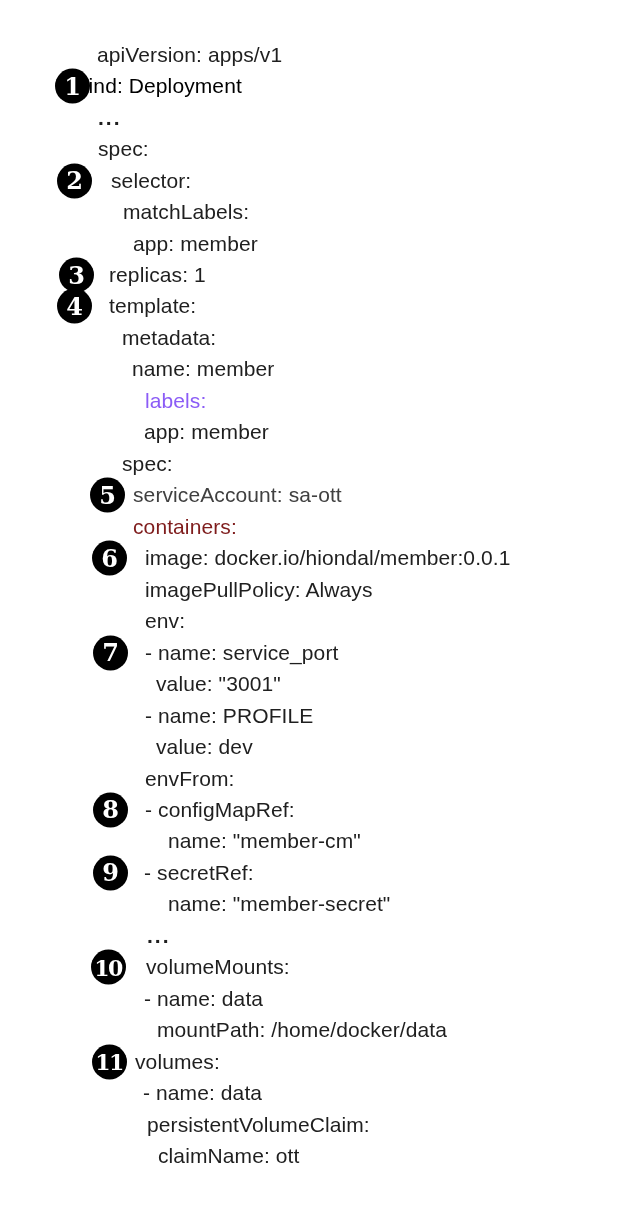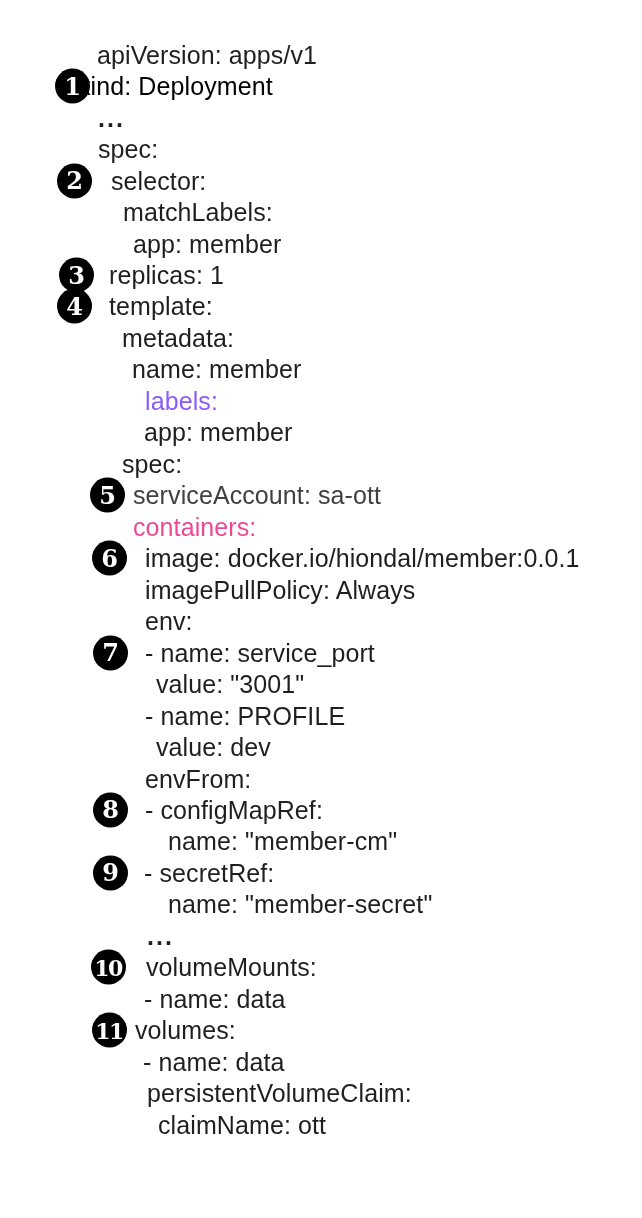--- a/index.html
+++ b/index.html
@@ -18,21 +18,21 @@
     width: 642px;
   }
   .line {
     position: relative;
     height: 31.47px;
   }
   .txt {
     position: absolute;
     top: 50%;
     transform: translateY(-50%);
-    font-size: 25px;
+    font-size: 21px;
     color: #1f1f1f;
     white-space: pre;
     letter-spacing: 0.1px;
   }
   .txt.dots { letter-spacing: 2px; font-weight: bold; }
   .badge {
     position: absolute;
     top: 50%;
     transform: translateY(-50%);
     width: 35px;
@@ -131,21 +131,21 @@
     <span class="txt" style="left: 122px; color: rgb(31, 31, 31);">spec:</span>
   </div>
 
   <div class="line">
     <span class="badge" style="left: 90px; background: rgb(0, 0, 0); color: rgb(255, 255, 255);">5</span>
     <span class="txt" style="left: 133px; color: #404040;">serviceAccount: sa-ott</span>
   </div>
 
   <div class="line">
 
-    <span class="txt" style="left: 133px; color: #ec4899;">containers:</span>
+    <span class="txt" style="left: 133px; color: #7f1d1d;">containers:</span>
   </div>
 
 
   <div class="line">
     <span class="badge" style="left: 92px; background: rgb(0, 0, 0); color: rgb(255, 255, 255);">6</span>
     <span class="txt" style="left: 145px; color: rgb(31, 31, 31);">image: docker.io/hiondal/member:0.0.1</span>
   </div>
 
   <div class="line">
 
@@ -210,20 +210,24 @@
   <div class="line">
     <span class="badge two-digit" style="left: 91px; background: rgb(0, 0, 0); color: rgb(255, 255, 255);">10</span>
     <span class="txt" style="left: 146px; color: rgb(31, 31, 31);">volumeMounts:</span>
   </div>
 
   <div class="line">
 
     <span class="txt" style="left: 144px; color: rgb(31, 31, 31);">- name: data</span>
   </div>
 
+  <div class="line">
+
+    <span class="txt" style="left: 157px; color: rgb(31, 31, 31);">mountPath: /home/docker/data</span>
+  </div>
 
   <div class="line">
     <span class="badge two-digit" style="left: 92px; background: rgb(0, 0, 0); color: rgb(255, 255, 255);">11</span>
     <span class="txt" style="left: 135px; color: rgb(31, 31, 31);">volumes:</span>
   </div>
 
   <div class="line">
 
     <span class="txt" style="left: 143px; color: rgb(31, 31, 31);">- name: data</span>
   </div>

